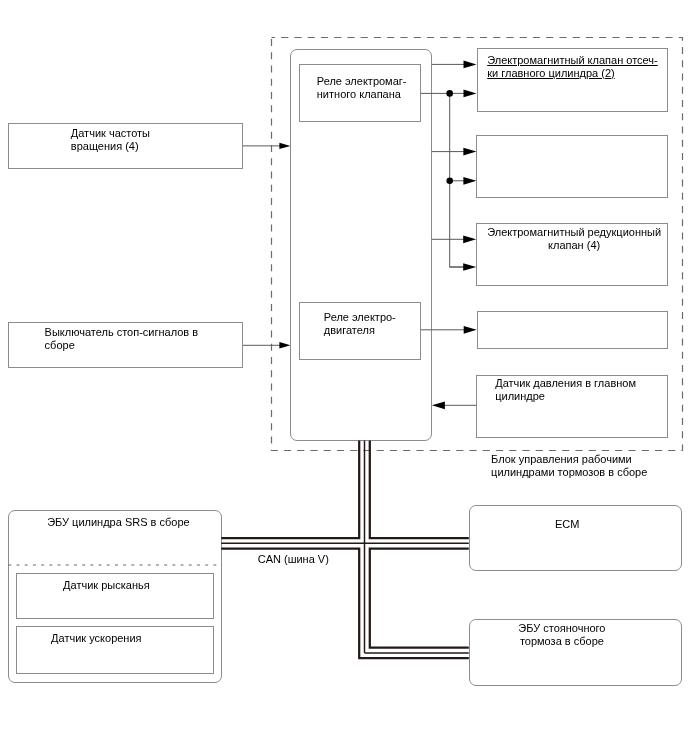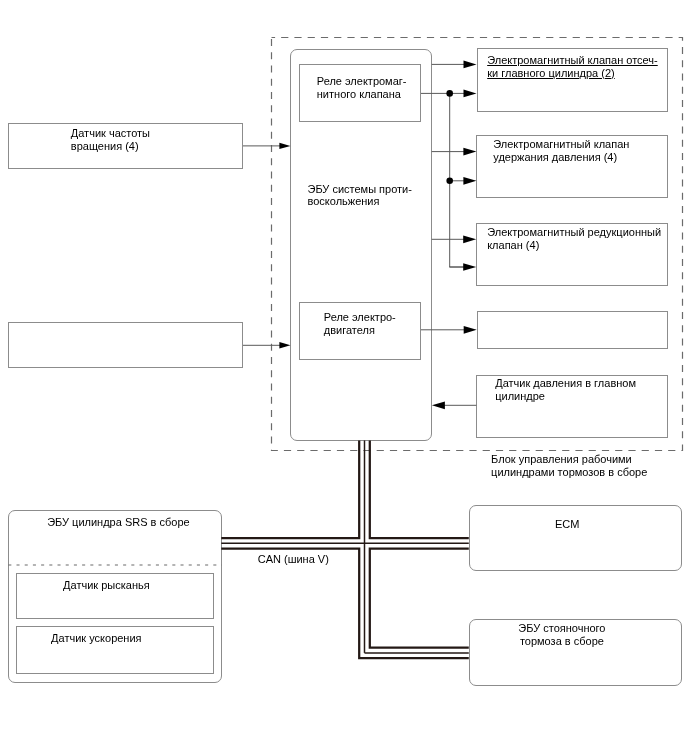--- a/index.html
+++ b/index.html
@@ -10,34 +10,33 @@
   .rbox{position:absolute;border:1px solid #8c8c8c;background:transparent;box-sizing:border-box;border-radius:7px;}
   .txt{position:absolute;white-space:nowrap;color:#000;
        will-change:opacity;opacity:0.999;}
   svg.ov{position:absolute;left:0;top:0;width:688px;height:755px;overflow:visible;pointer-events:none;}
 </style>
 </head>
 <body>
 
 <div id="canvas">
 <div class="rbox" style="left:290.4px;top:49.2px;width:141.6px;height:391.4px;border-radius:7px;"></div>
-<div class="txt" style="left:307.5px;top:182.70px;line-height:12.2px;"><span>ЭБУ системы проти-</span><br><span>воскольжения</span></div>
 <div class="box" style="left:299.2px;top:64.3px;width:122.0px;height:57.6px;"></div>
 <div class="txt" style="left:316.8px;top:75.10px;line-height:13.0px;"><span>Реле электромаг-</span><br><span>нитного клапана</span></div>
 <div class="box" style="left:299.2px;top:302.4px;width:122.0px;height:57.4px;"></div>
 <div class="txt" style="left:323.8px;top:311.30px;line-height:13.0px;"><span>Реле электро-</span><br><span>двигателя</span></div>
 <div class="box" style="left:8.3px;top:122.8px;width:234.7px;height:46.3px;"></div>
 <div class="txt" style="left:70.8px;top:126.50px;line-height:13.2px;"><span>Датчик частоты</span><br><span>вращения (4)</span></div>
 <div class="box" style="left:8.3px;top:322.4px;width:234.7px;height:45.8px;"></div>
+<div class="txt" style="left:44.6px;top:326.40px;line-height:13.0px;"><span>Выключатель стоп-сигналов в</span><br><span>сборе</span></div>
 <div class="box" style="left:476.5px;top:48.3px;width:191.4px;height:63.4px;"></div>
 <div class="txt" style="left:487.2px;top:53.70px;line-height:13.2px;text-decoration:underline;"><span>Электромагнитный клапан отсеч-</span><br><span>ки главного цилиндра (2)</span></div>
 <div class="box" style="left:476.4px;top:135.2px;width:191.5px;height:62.5px;"></div>
-<div class="txt" style="left:493.3px;top:138.20px;line-height:13.2px;"><span>Электромагнитный клапан</span><br><span>удержания давления (4)</span></div>
 <div class="box" style="left:476.3px;top:222.8px;width:191.6px;height:62.9px;"></div>
-<div class="txt" style="left:487.2px;top:226.45px;line-height:12.9px;"><span>Электромагнитный редукционный</span><br><span>клапан (4)</span></div>
+<div class="txt" style="left:487.2px;top:226.45px;line-height:12.9px;text-align:center;"><span>Электромагнитный редукционный</span><br><span>клапан (4)</span></div>
 <div class="box" style="left:476.8px;top:310.8px;width:191.1px;height:38.3px;"></div>
 <div class="box" style="left:476.4px;top:374.7px;width:191.5px;height:62.9px;"></div>
 <div class="txt" style="left:491.1px;top:453.00px;line-height:13.0px;"><span>Блок управления рабочими</span><br><span>цилиндрами тормозов в сборе</span></div>
 <div class="txt" style="left:495.2px;top:377.00px;line-height:13.0px;"><span>Датчик давления в главном</span><br><span>цилиндре</span></div>
 <div class="rbox" style="left:8.3px;top:510.4px;width:213.5px;height:172.6px;"></div>
 <div class="txt" style="left:47.2px;top:516.00px;line-height:12px;">ЭБУ цилиндра SRS в сборе</div>
 <div class="box" style="left:16.1px;top:572.5px;width:197.8px;height:46.1px;"></div>
 <div class="txt" style="left:63.1px;top:578.50px;line-height:12px;">Датчик рысканья</div>
 <div class="box" style="left:16.1px;top:626.3px;width:197.8px;height:47.9px;"></div>
 <div class="txt" style="left:51.1px;top:632.20px;line-height:12px;">Датчик ускорения</div>

